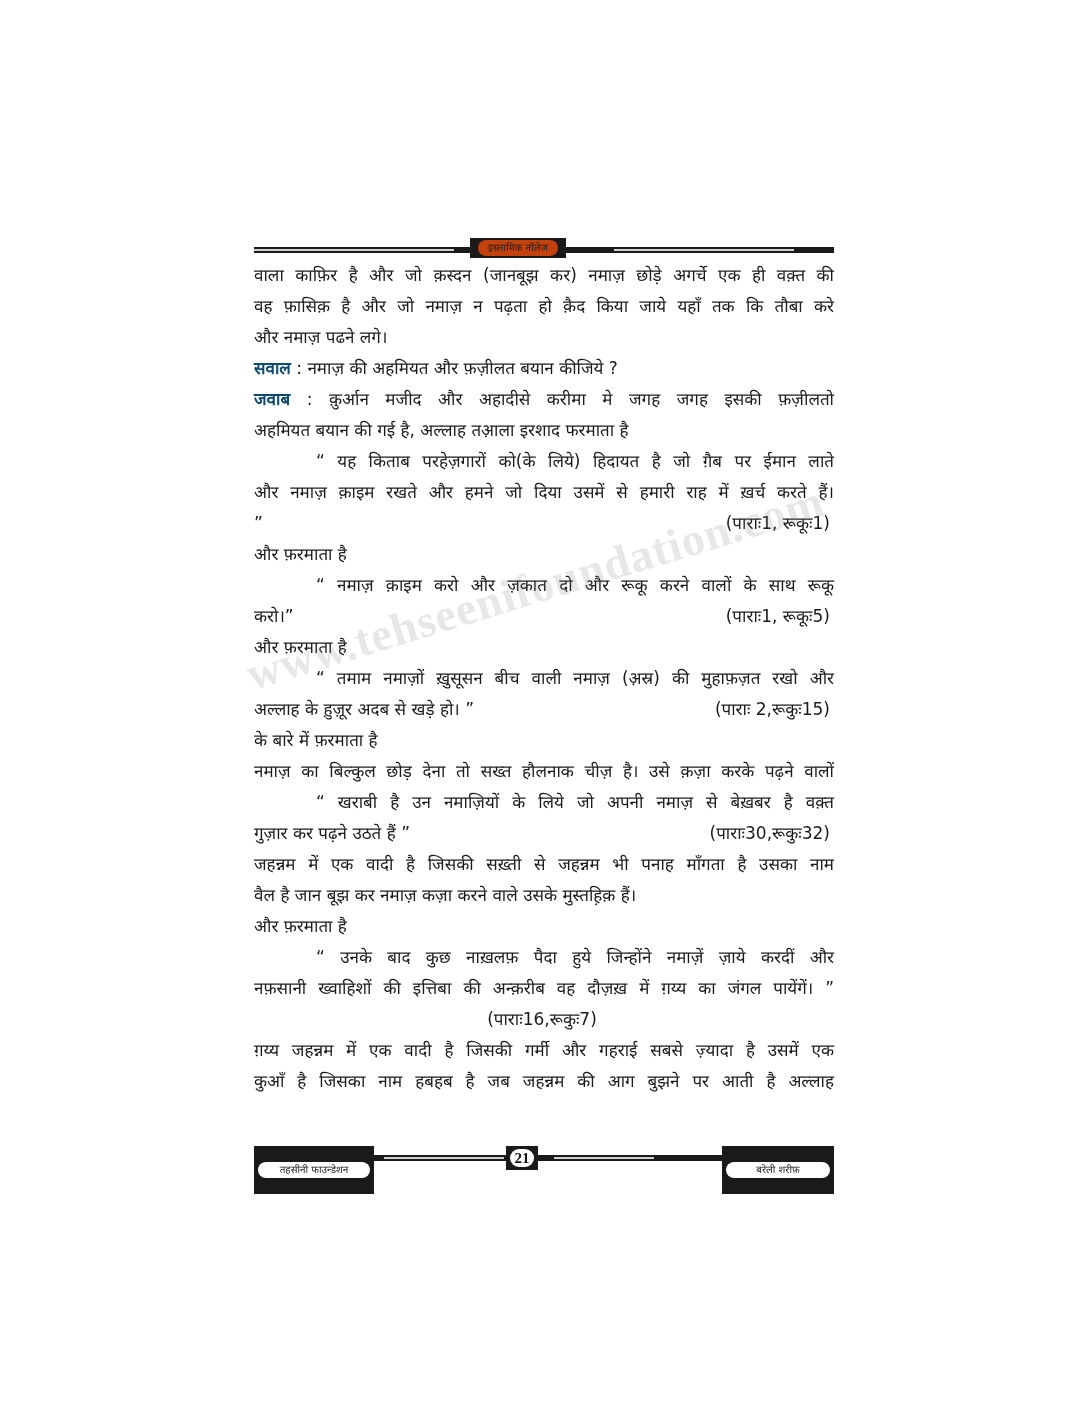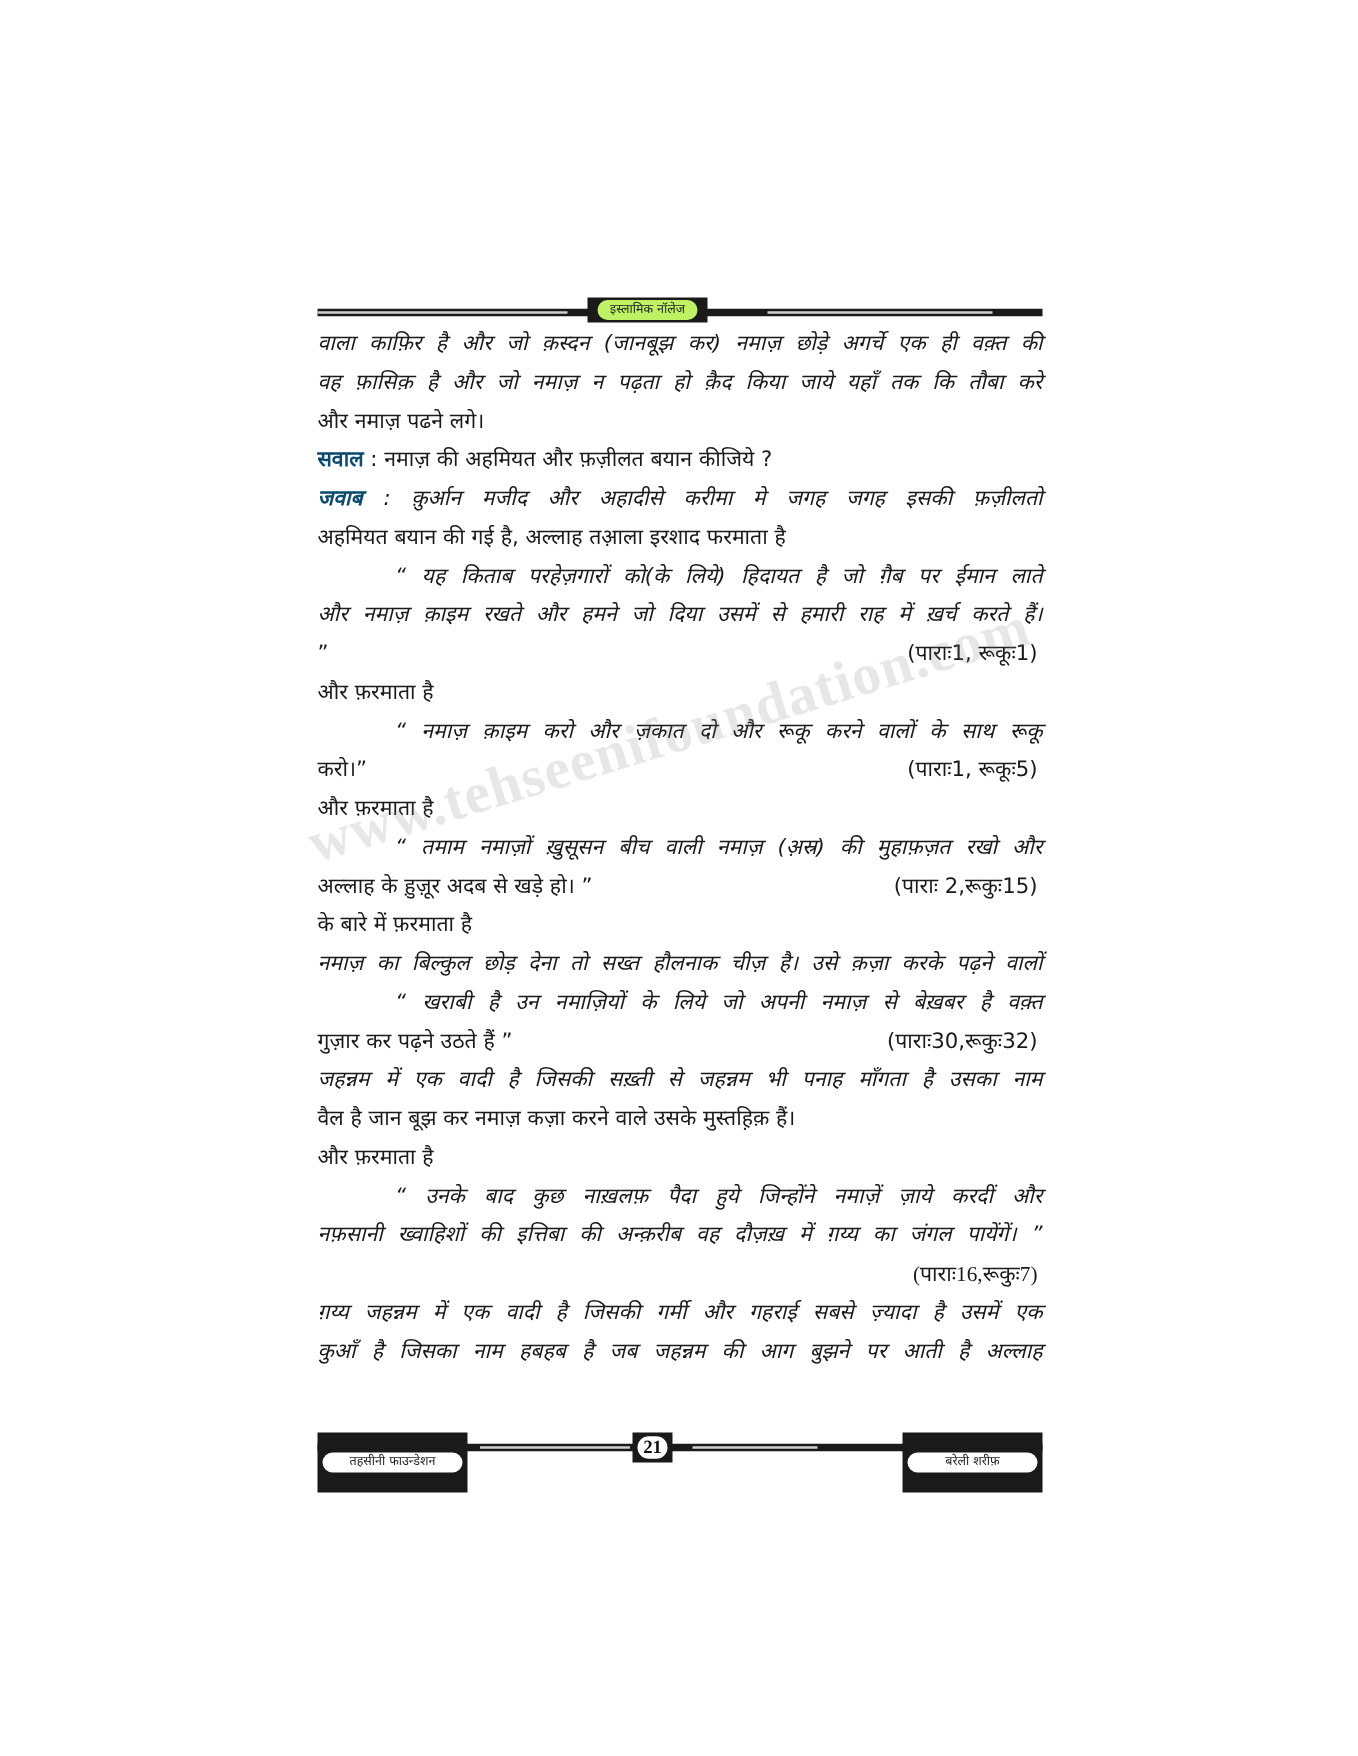--- a/index.html
+++ b/index.html
@@ -52,21 +52,21 @@
       position: absolute;
       left: 216px;
       top: 0;
       height: 20px;
       padding: 0 8px;
       background: #1a1a1a;
       display: flex;
       align-items: center;
     }
     .header-badge .pill {
-      background: #bef264;
+      background: #c2410c;
       border-radius: 10px;
       padding: 0 10px;
       height: 16px;
       line-height: 16px;
       font-size: 10px;
       color: #222;
       white-space: nowrap;
     }
     
     .content {
@@ -76,28 +76,26 @@
       position: relative;
     }
     .line {
       display: block;
       white-space: nowrap;
       height: 31px;
     }
     .justify {
       text-align: justify;
       text-align-last: justify;
-      font-style: italic;
     }
     .indent {
       padding-left: 62px;
     }
     .right {
-      text-align: right;
-      font-family: Liberation Serif, serif;
+      text-align: center;
     }
     .split {
       display: flex;
       justify-content: space-between;
     }
     .bold-label {
       font-weight: bold;
       color: #0c4a6e;
     }
     .ref {

